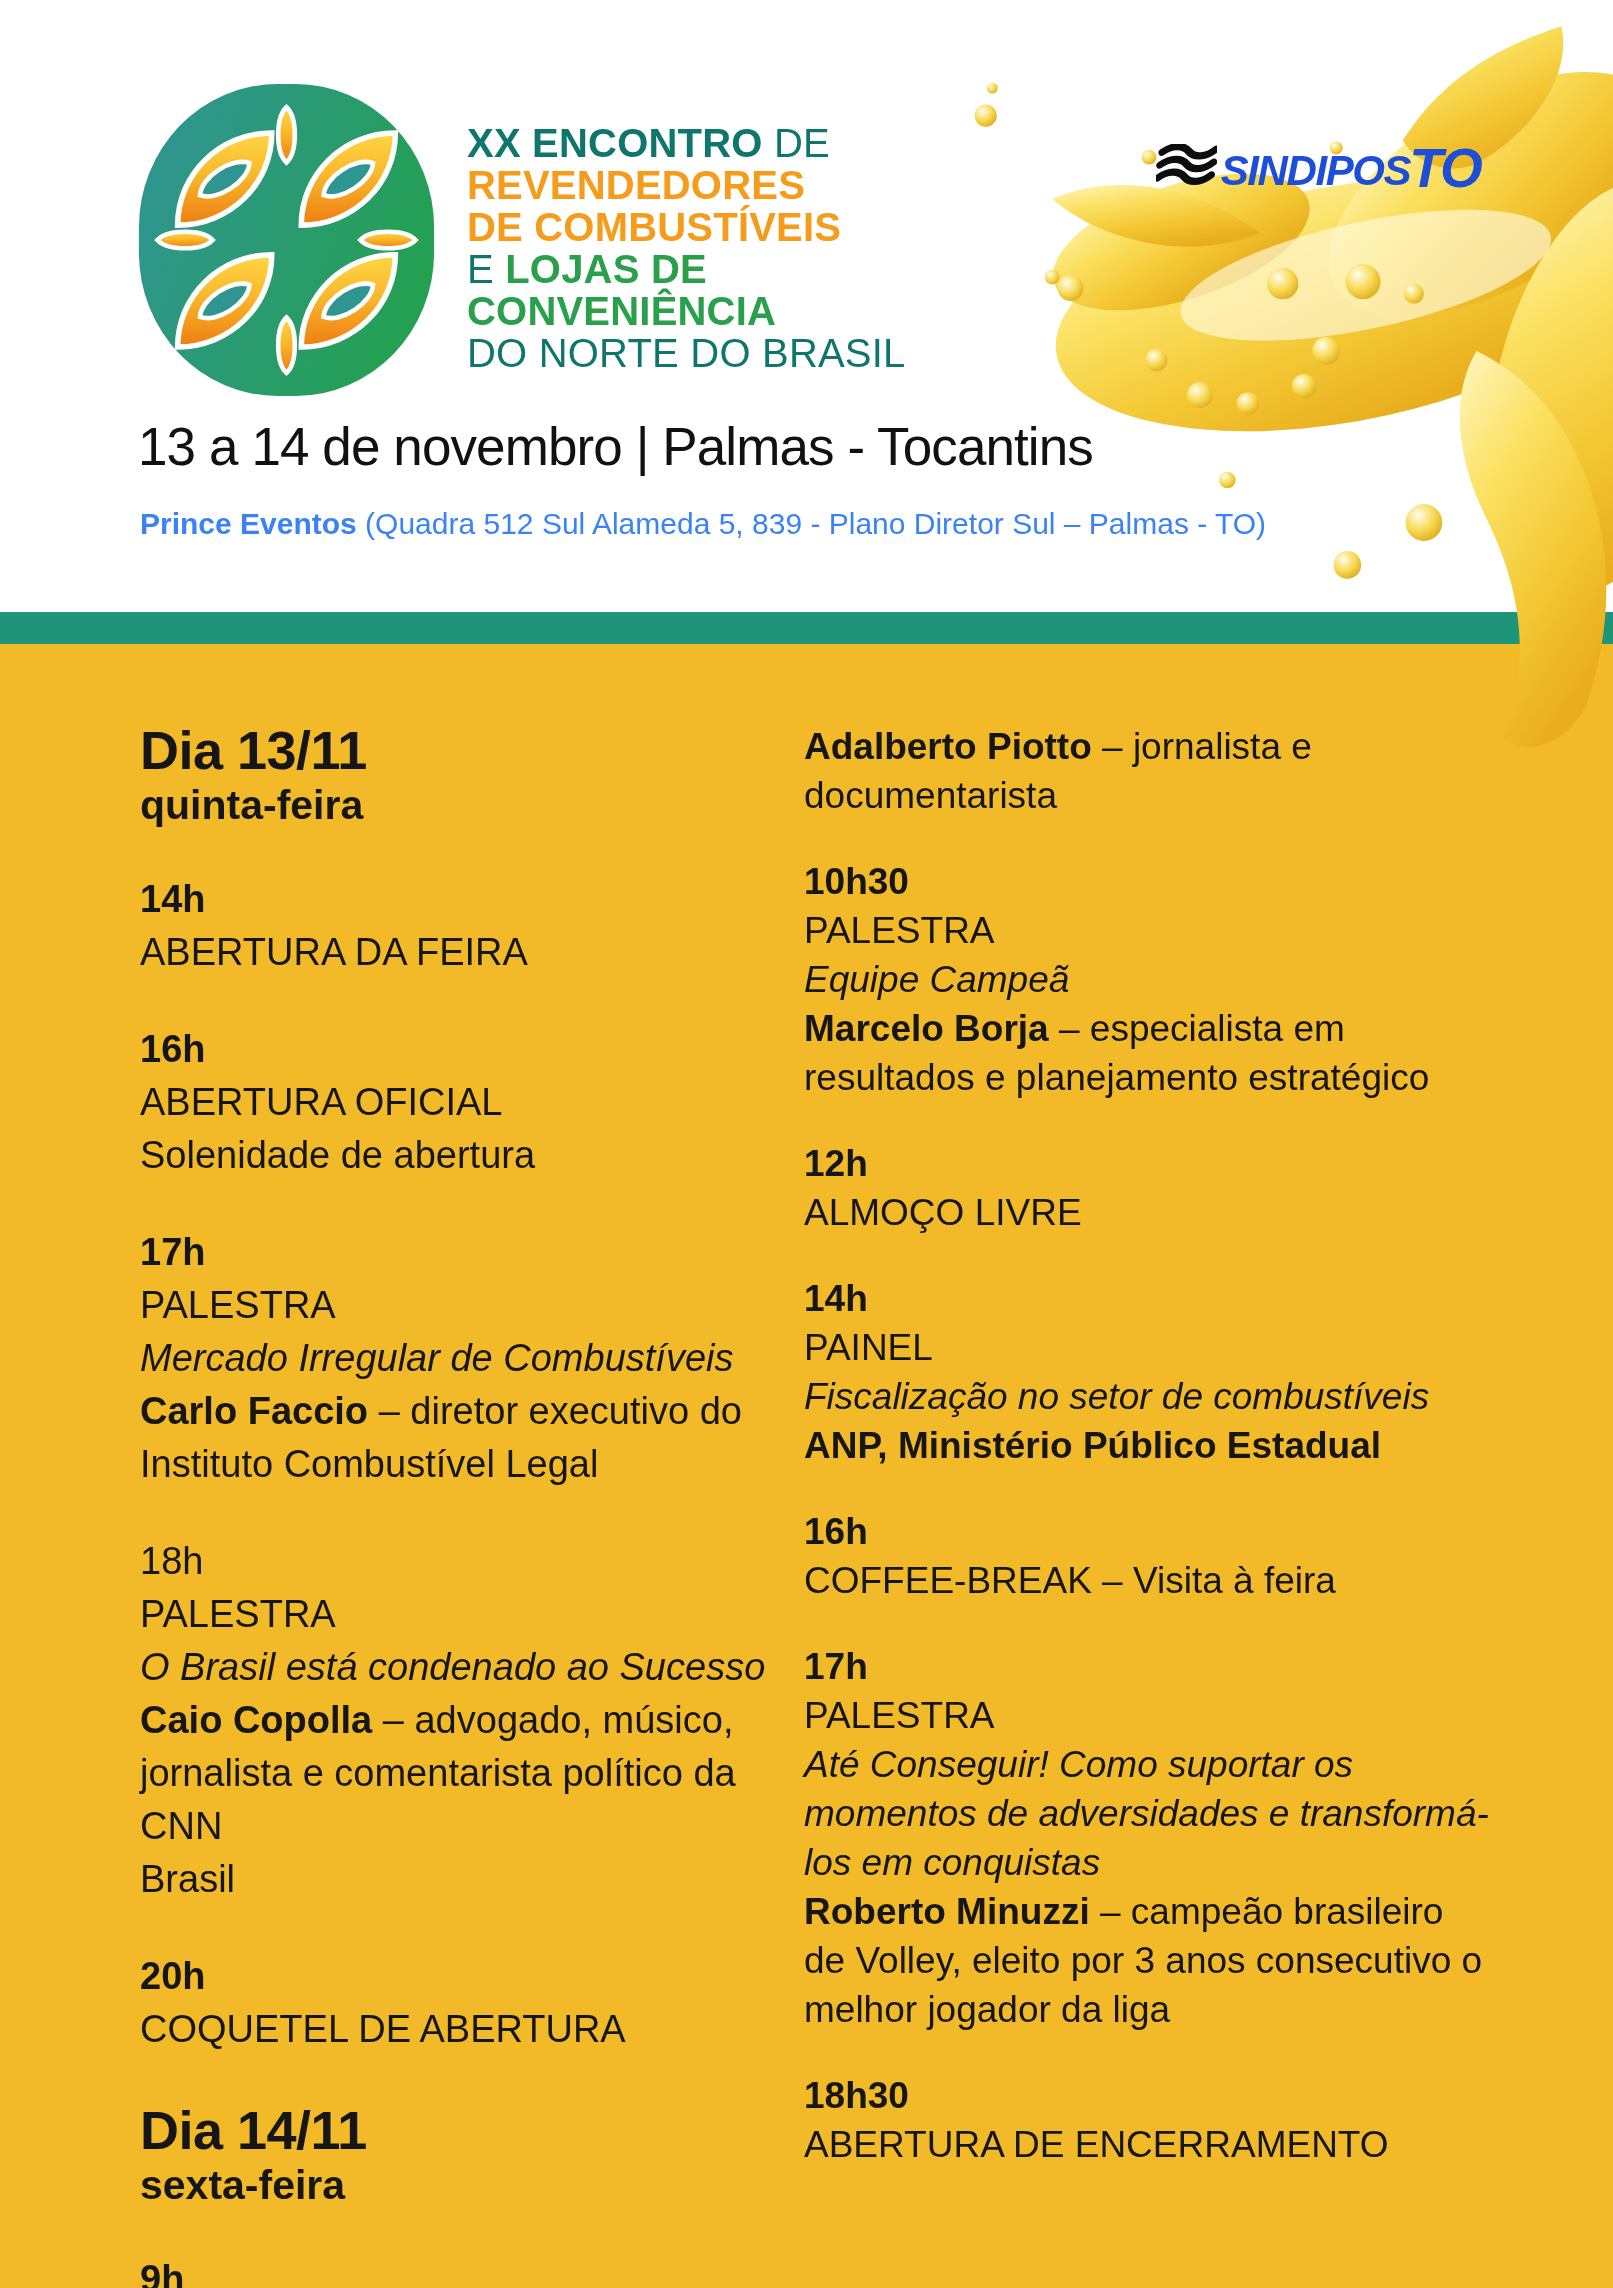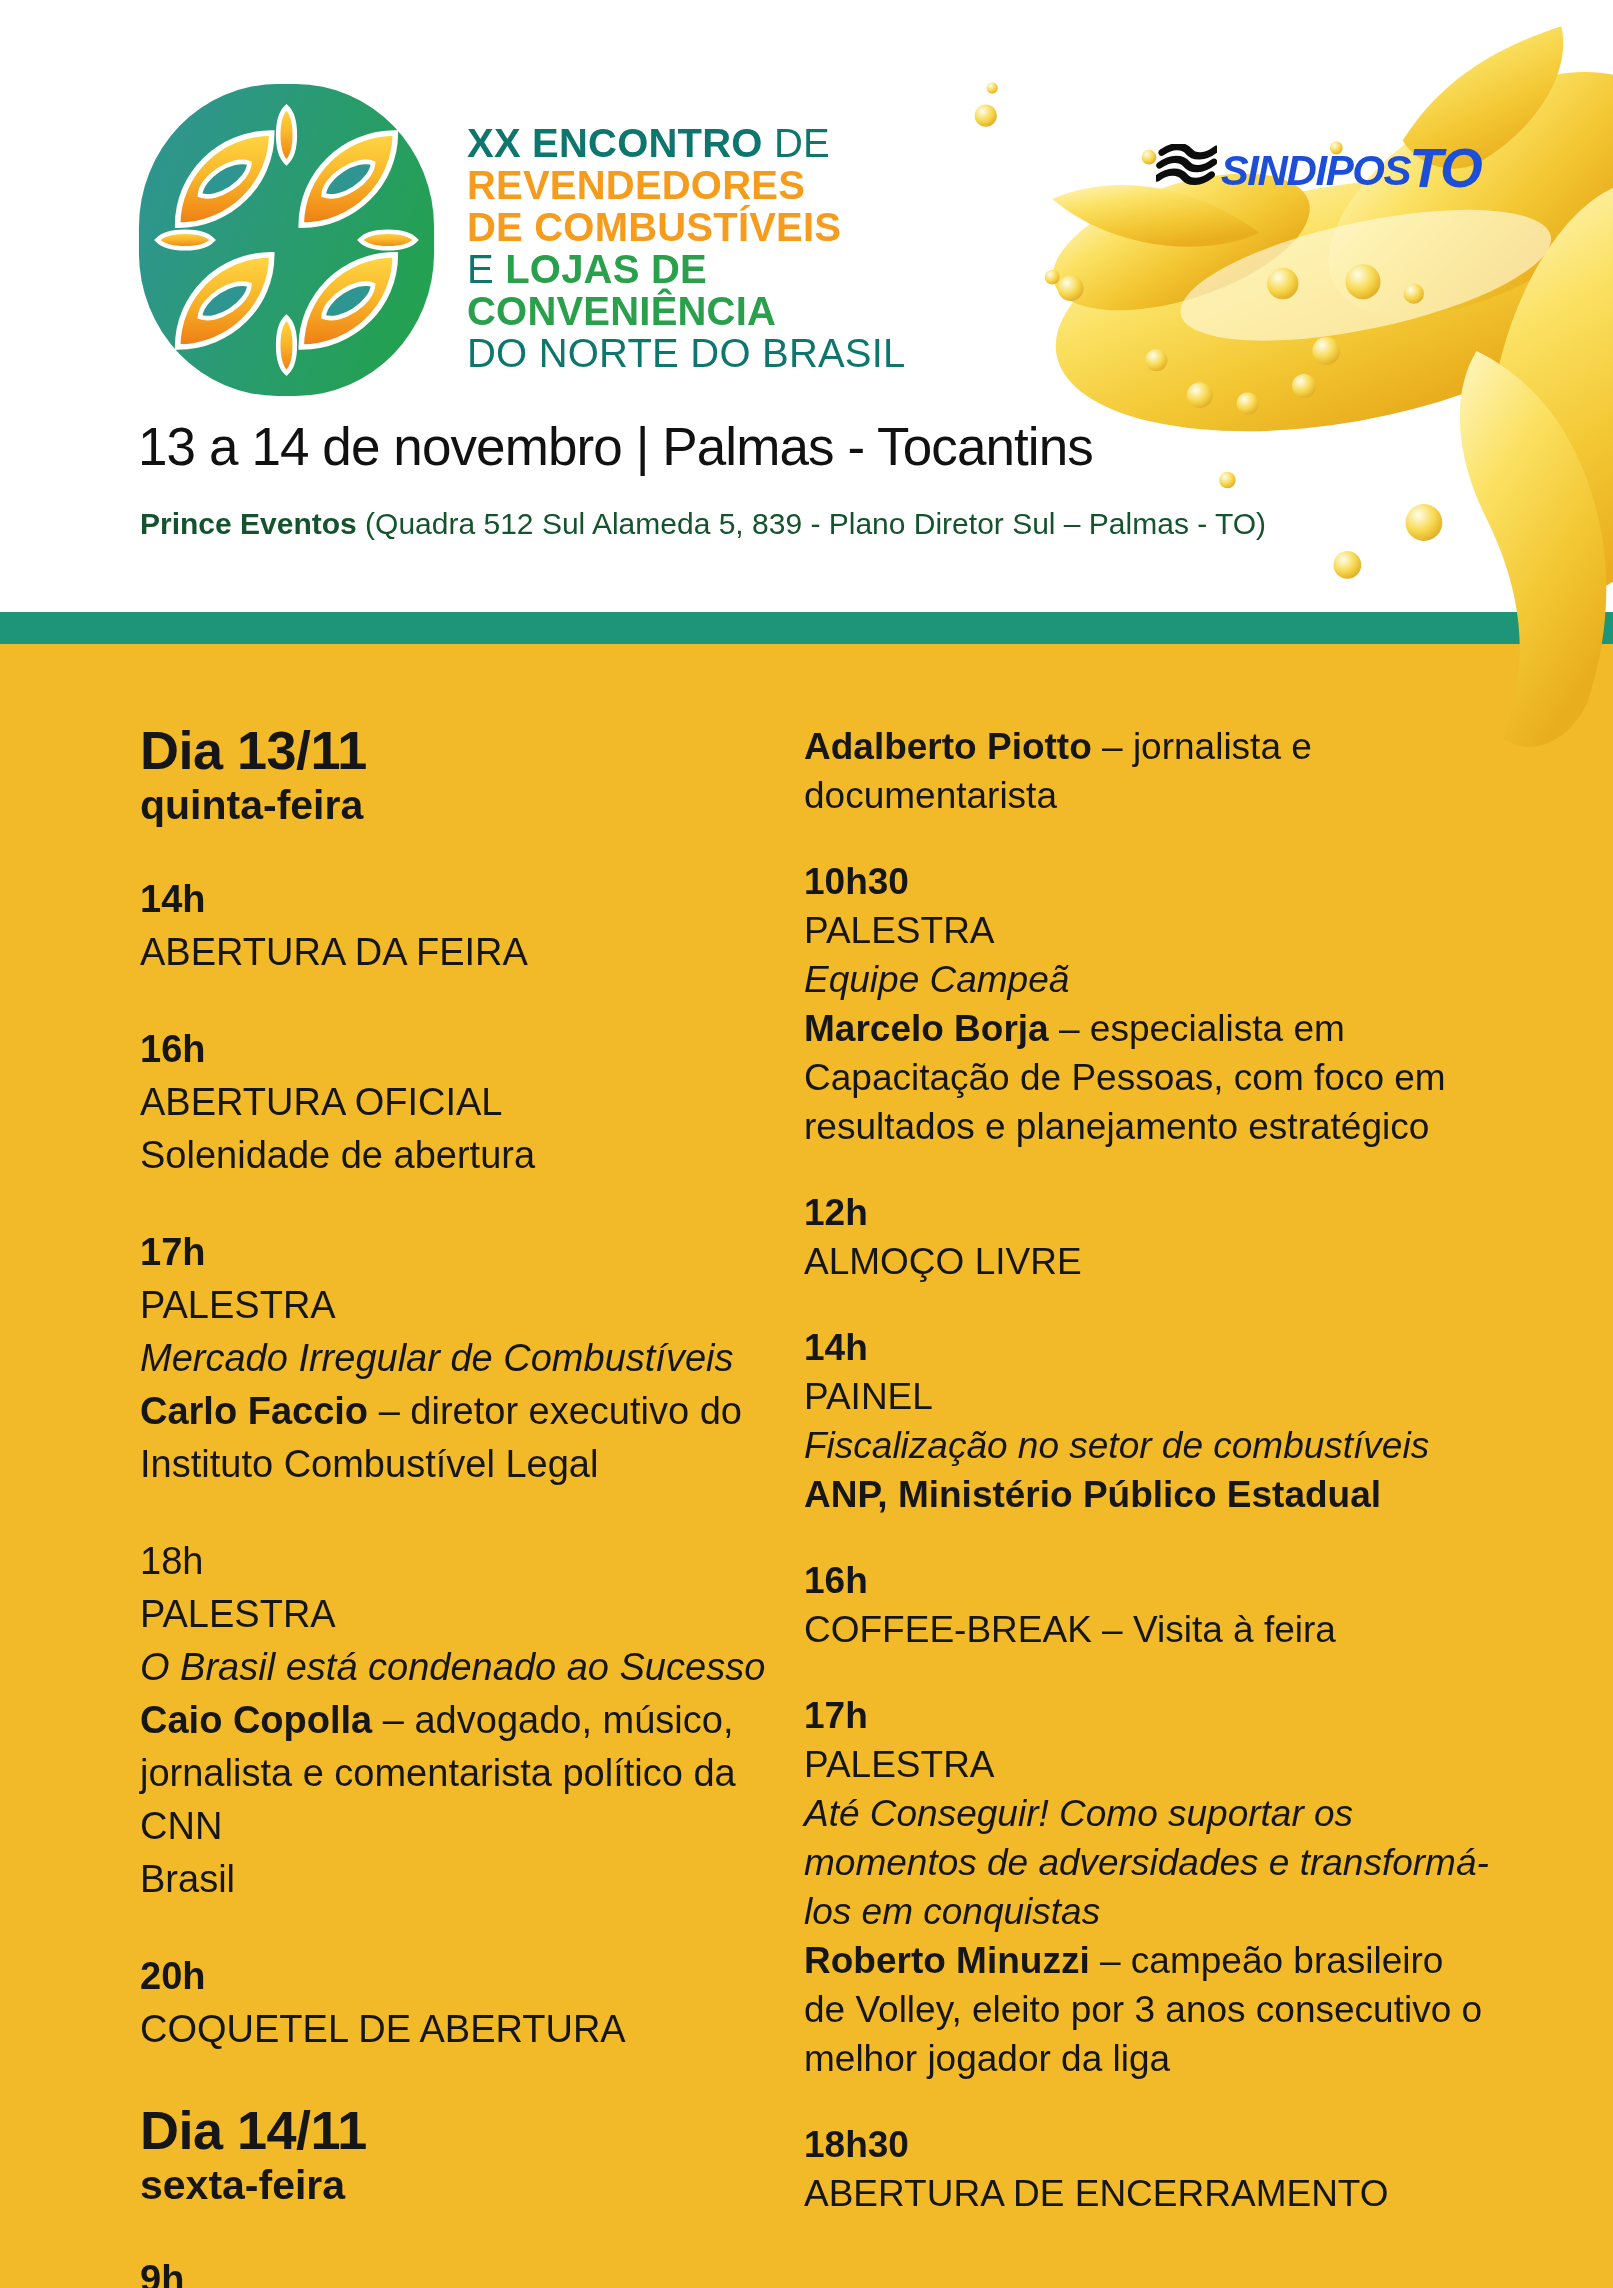--- a/index.html
+++ b/index.html
@@ -21,21 +21,21 @@
   .title-line{white-space:nowrap;}
   .seg-light{font-weight:400;}
   .t-black{color:#0f766e;}
   .t-orange{color:#F59C1C;}
   .t-green{color:#2AA04D;}
   .sindiposto{position:absolute;left:1156px;top:144px;display:flex;align-items:flex-end;color:#1d4ed8;}
   .sindiposto .wave{width:61px;height:42px;margin:0 3.7px 5.5px 0;}
   .sindi-main{font-size:42px;font-weight:700;font-style:italic;letter-spacing:-1.4px;line-height:1;}
   .sindi-to{font-size:55px;font-weight:700;font-style:italic;letter-spacing:-1.8px;line-height:.82;margin-left:-0.9px;}
   .date-line{position:absolute;left:138px;top:416px;font-size:53px;letter-spacing:-0.9px;color:#111;white-space:nowrap;}
-  .venue-line{position:absolute;left:140px;top:507px;font-size:30px;color:#14532d;white-space:nowrap;}
+  .venue-line{position:absolute;left:140px;top:507px;font-size:30px;color:#3b82f6;white-space:nowrap;}
   .venue-line b{font-weight:700;}
   
   .schedule-col{position:absolute;color:#161616;}
   .col-left{left:140px;top:720px;width:688px;font-size:38px;line-height:53px;}
   .col-right{left:804px;top:722px;width:692px;font-size:37px;line-height:49px;}
   .col-left .block{margin-bottom:44px;}
   .col-right .block{margin-bottom:37px;}
   .day-title{font-size:54px;font-weight:700;line-height:61px;letter-spacing:-0.5px;}
   .day-subtitle{font-size:41px;font-weight:700;line-height:48px;}
   .seg-b{font-weight:700;}
@@ -199,21 +199,20 @@
   <div class="schedule-col col-right" id="col-1">
       <div class="block">
         <div class="line"><span class="seg-b">Adalberto Piotto</span><span class=""> – jornalista e</span></div>
         <div class="line"><span class="">documentarista</span></div>
       </div>
       <div class="block">
         <div class="line"><span class="seg-b">10h30</span></div>
         <div class="line"><span class="">PALESTRA</span></div>
         <div class="line"><span class="seg-i">Equipe Campeã</span></div>
         <div class="line"><span class="seg-b">Marcelo Borja</span><span class=""> – especialista em</span></div>
-        <div class="line"><span class="">Capacitação de Pessoas, com foco em</span></div>
         <div class="line"><span class="">resultados e planejamento estratégico</span></div>
       </div>
       <div class="block">
         <div class="line"><span class="seg-b">12h</span></div>
         <div class="line"><span class="">ALMOÇO LIVRE</span></div>
       </div>
       <div class="block">
         <div class="line"><span class="seg-b">14h</span></div>
         <div class="line"><span class="">PAINEL</span></div>
         <div class="line"><span class="seg-i">Fiscalização no setor de combustíveis</span></div>

